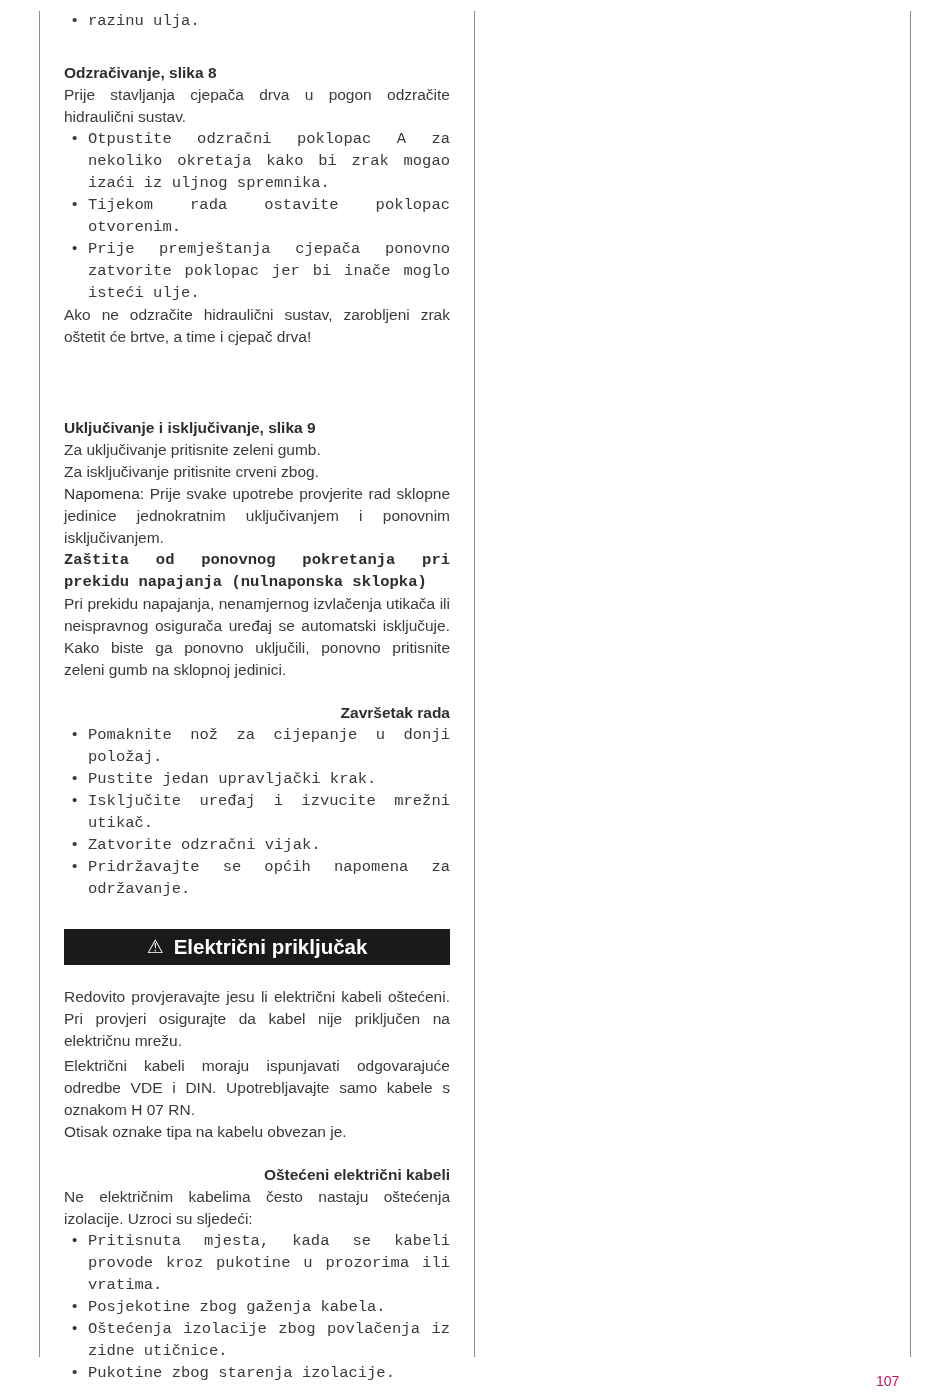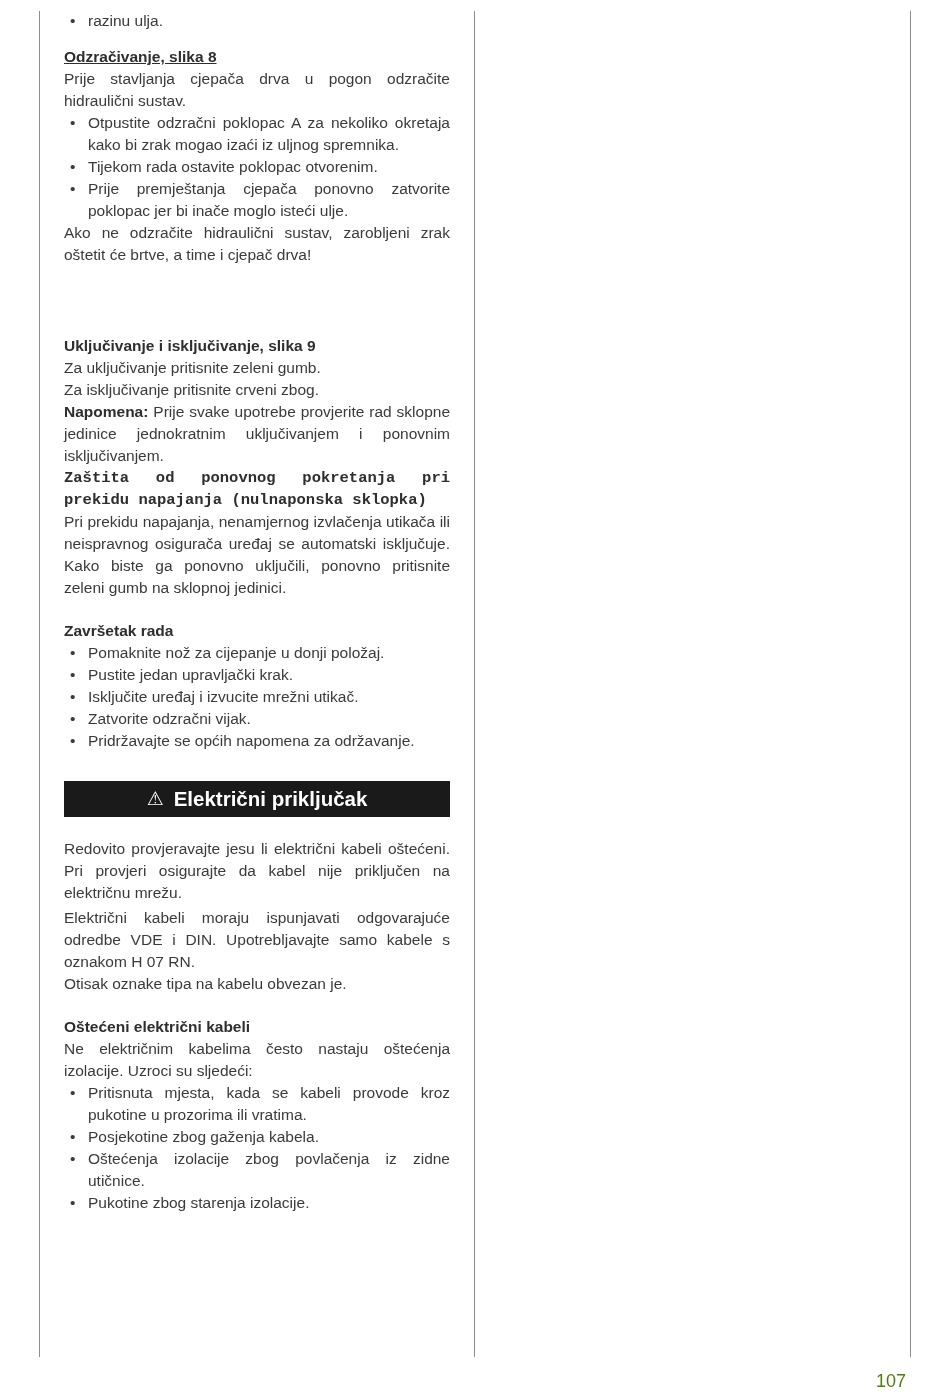--- a/index.html
+++ b/index.html
@@ -18,46 +18,46 @@
   .vrule.middle { left:474px; }
   .vrule.right  { left:910px; }
 
   .column {
     position:absolute; left:64px; top:10px; width:386px;
     font-size:15.5px; line-height:22px;
   }
   .h { font-weight:bold; color:#2e2e2e; }
   .h.justify { text-align:justify;font-family:Liberation Mono, monospace; }
   p.body { text-align:justify; }
-  .b { font-weight:bold; color:#2e2e2e; }
+  .b { font-weight:normal; color:#2e2e2e; }
 
   ul.bullets { list-style:none; }
   ul.bullets li {
-    position:relative; padding-left:24px; text-align:justify;
+    position:relative; padding-left:24px; text-align:justify;font-family:Liberation Mono, monospace;
   }
   ul.bullets li::before {
     content:"\2022"; position:absolute; left:6px; top:0;
   }
 
   .banner {
     margin-top:29px; height:36px; width:100%;
     background:#1a1a1a; color:#ffffff;
     display:flex; align-items:center; justify-content:center;
     font-weight:bold; font-size:20.5px;
   }
   .banner .icon { margin-right:10px; font-weight:normal; font-size:19px; }
 
   .gap-figure8   { margin-top:69px; }
-  .gap-heading1  { margin-top:14px;text-decoration:underline; }
-  .gap-section   { margin-top:21px; }
+  .gap-heading1  { margin-top:30px; }
+  .gap-section   { margin-top:21px;text-align:right; }
   .gap-para      { margin-top:3px; }
 
   .page-number {
     position:absolute; left:876px; top:1371px;
-    font-size:18px; color:#4d7c0f; line-height:20px;
+    font-size:14px; color:#be185d; line-height:20px;
   }
 </style>
 </head>
 <body>
 
 <div class="page">
 
   <div class="vrule left"></div>
   <div class="vrule middle"></div>
   <div class="vrule right"></div>

